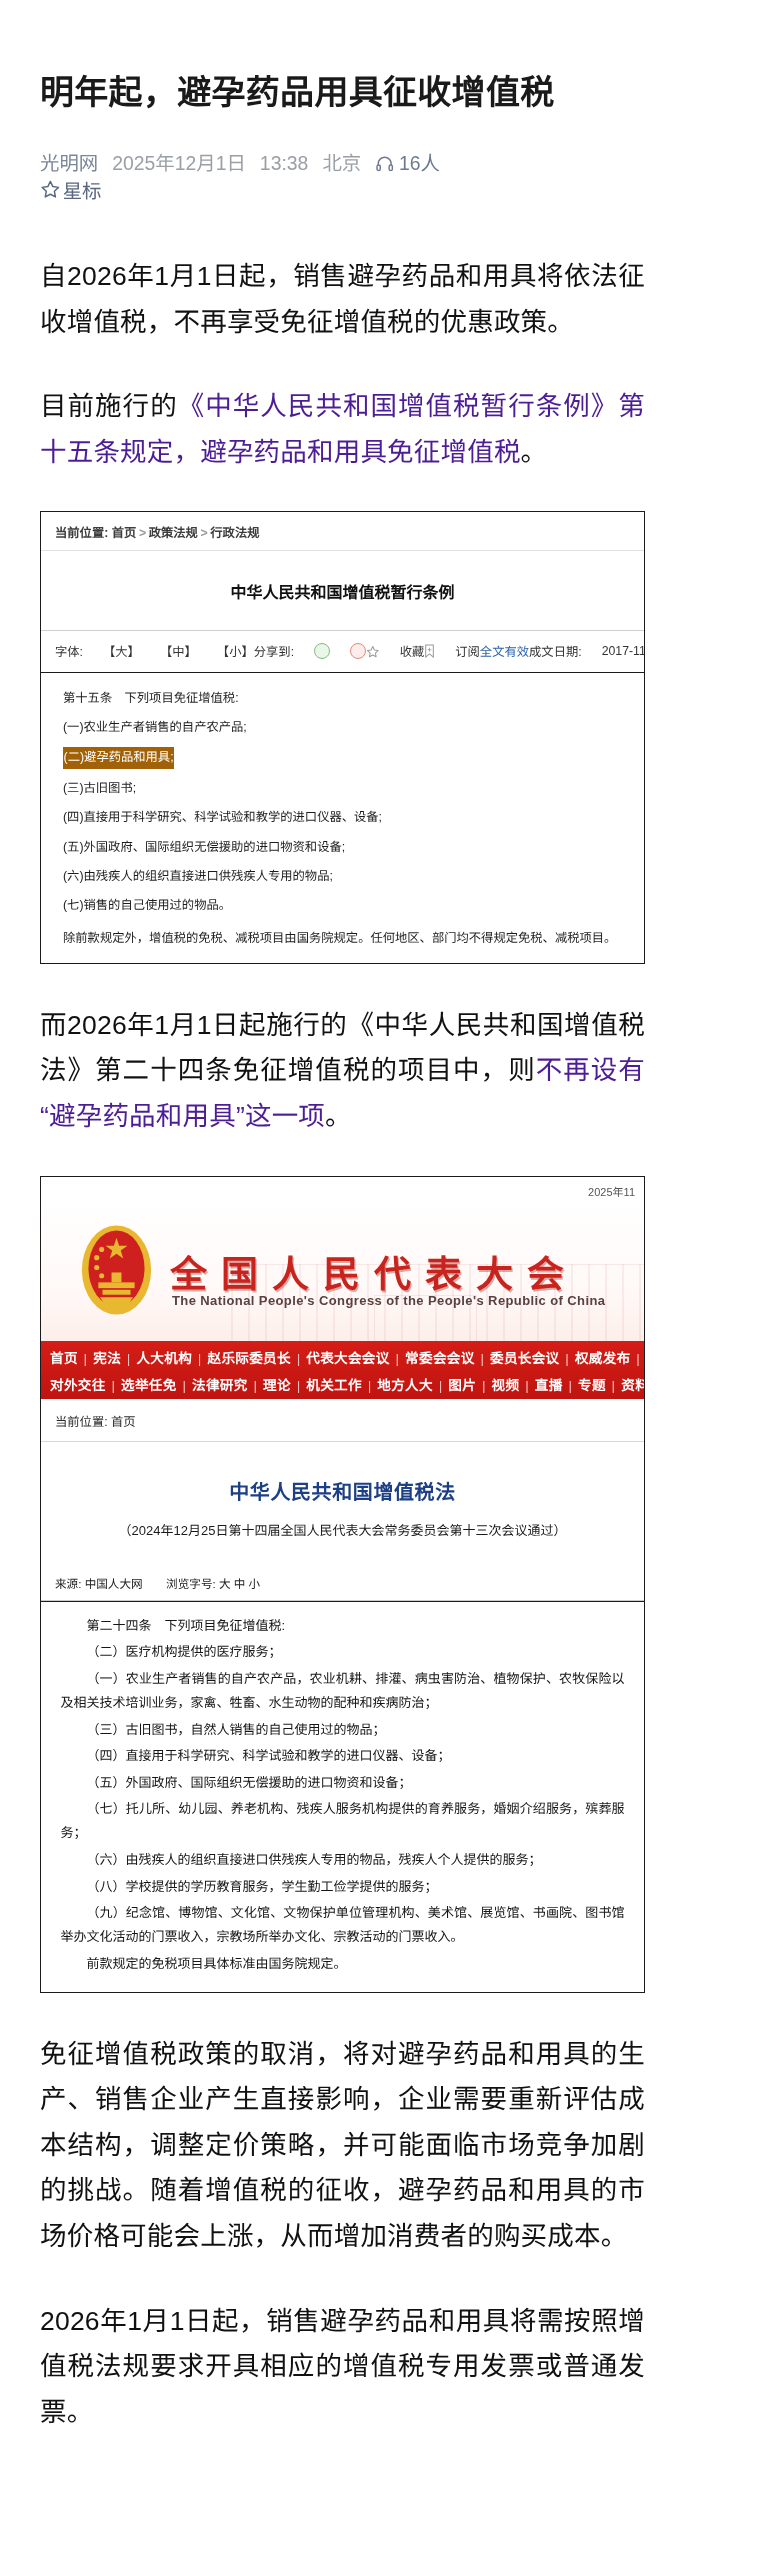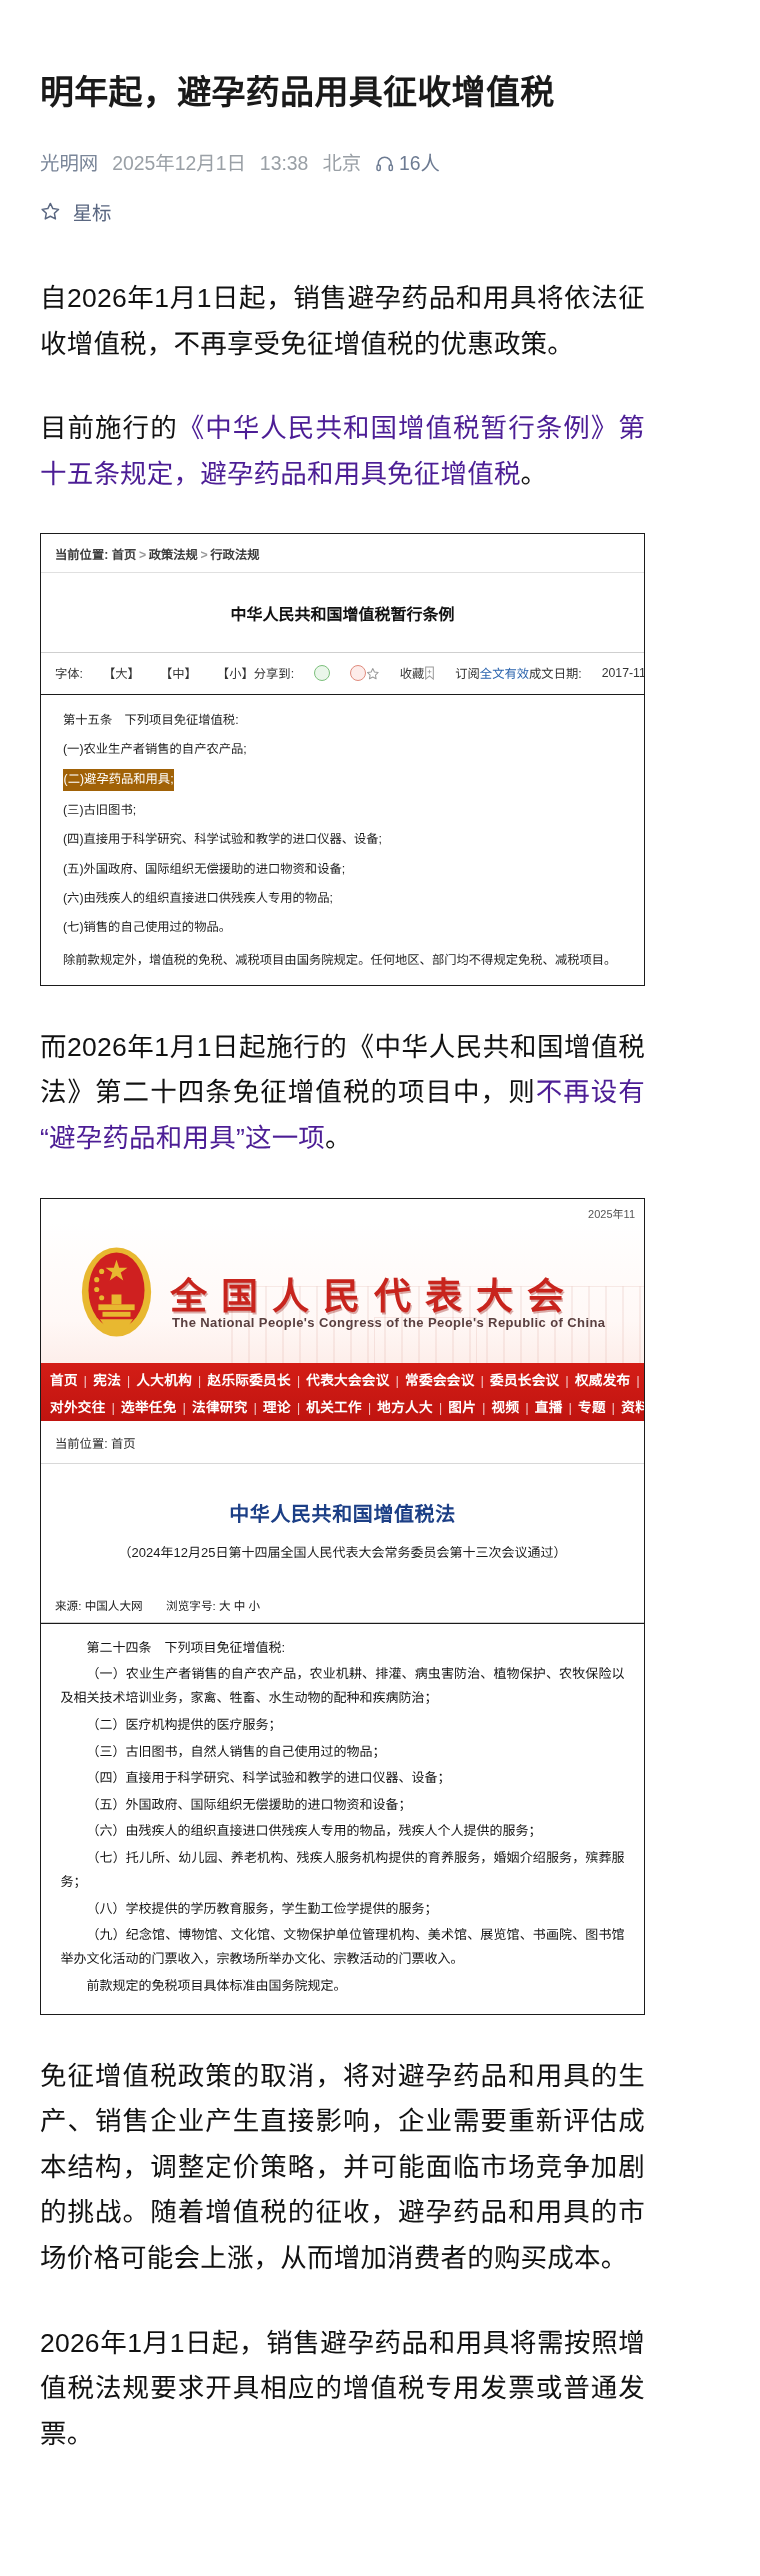--- a/index.html
+++ b/index.html
@@ -35,22 +35,21 @@
   .meta-listen {
     display: inline-flex;
     align-items: center;
     gap: 4.5px;
     color: #6d7b92;
   }
   .headphone-icon { display: inline-block; width: 19.4px; height: 19.4px; }
   .star-row {
     display: flex;
     align-items: center;
-    gap: 12px;
-    margin-top: 22px;
+    gap: 2px;
     font-size: 19.4px;
     color: #5a6781;
   }
   .star-icon { display: inline-block; width: 20.7px; height: 20.7px; }
 
   
   .para {
     font-size: 26.5px;
     line-height: 1.72;
     color: #111111;
@@ -365,27 +364,27 @@
     <div class="f2-source">
       <span>来源:</span>
       <span>中国人大网</span>
       <span class="gap"></span>
       <span>浏览字号:</span>
       <span>大 中 小</span>
     </div>
 
     <div class="f2-body">
       <p>第二十四条　下列项目免征增值税:</p>
+      <p>（二）医疗机构提供的医疗服务；</p>
       <p>（一）农业生产者销售的自产农产品，农业机耕、排灌、病虫害防治、植物保护、农牧保险以及相关技术培训业务，家禽、牲畜、水生动物的配种和疾病防治；</p>
-      <p>（二）医疗机构提供的医疗服务；</p>
       <p>（三）古旧图书，自然人销售的自己使用过的物品；</p>
       <p>（四）直接用于科学研究、科学试验和教学的进口仪器、设备；</p>
       <p>（五）外国政府、国际组织无偿援助的进口物资和设备；</p>
+      <p>（七）托儿所、幼儿园、养老机构、残疾人服务机构提供的育养服务，婚姻介绍服务，殡葬服务；</p>
       <p>（六）由残疾人的组织直接进口供残疾人专用的物品，残疾人个人提供的服务；</p>
-      <p>（七）托儿所、幼儿园、养老机构、残疾人服务机构提供的育养服务，婚姻介绍服务，殡葬服务；</p>
       <p>（八）学校提供的学历教育服务，学生勤工俭学提供的服务；</p>
       <p>（九）纪念馆、博物馆、文化馆、文物保护单位管理机构、美术馆、展览馆、书画院、图书馆举办文化活动的门票收入，宗教场所举办文化、宗教活动的门票收入。</p>
       <p>前款规定的免税项目具体标准由国务院规定。</p>
     </div>
   </div>
 
   <p class="para">免征增值税政策的取消，将对避孕药品和用具的生产、销售企业产生直接影响，企业需要重新评估成本结构，调整定价策略，并可能面临市场竞争加剧的挑战。随着增值税的征收，避孕药品和用具的市场价格可能会上涨，从而增加消费者的购买成本。</p>
   <p class="para">2026年1月1日起，销售避孕药品和用具将需按照增值税法规要求开具相应的增值税专用发票或普通发票。</p>
 
 </div>

